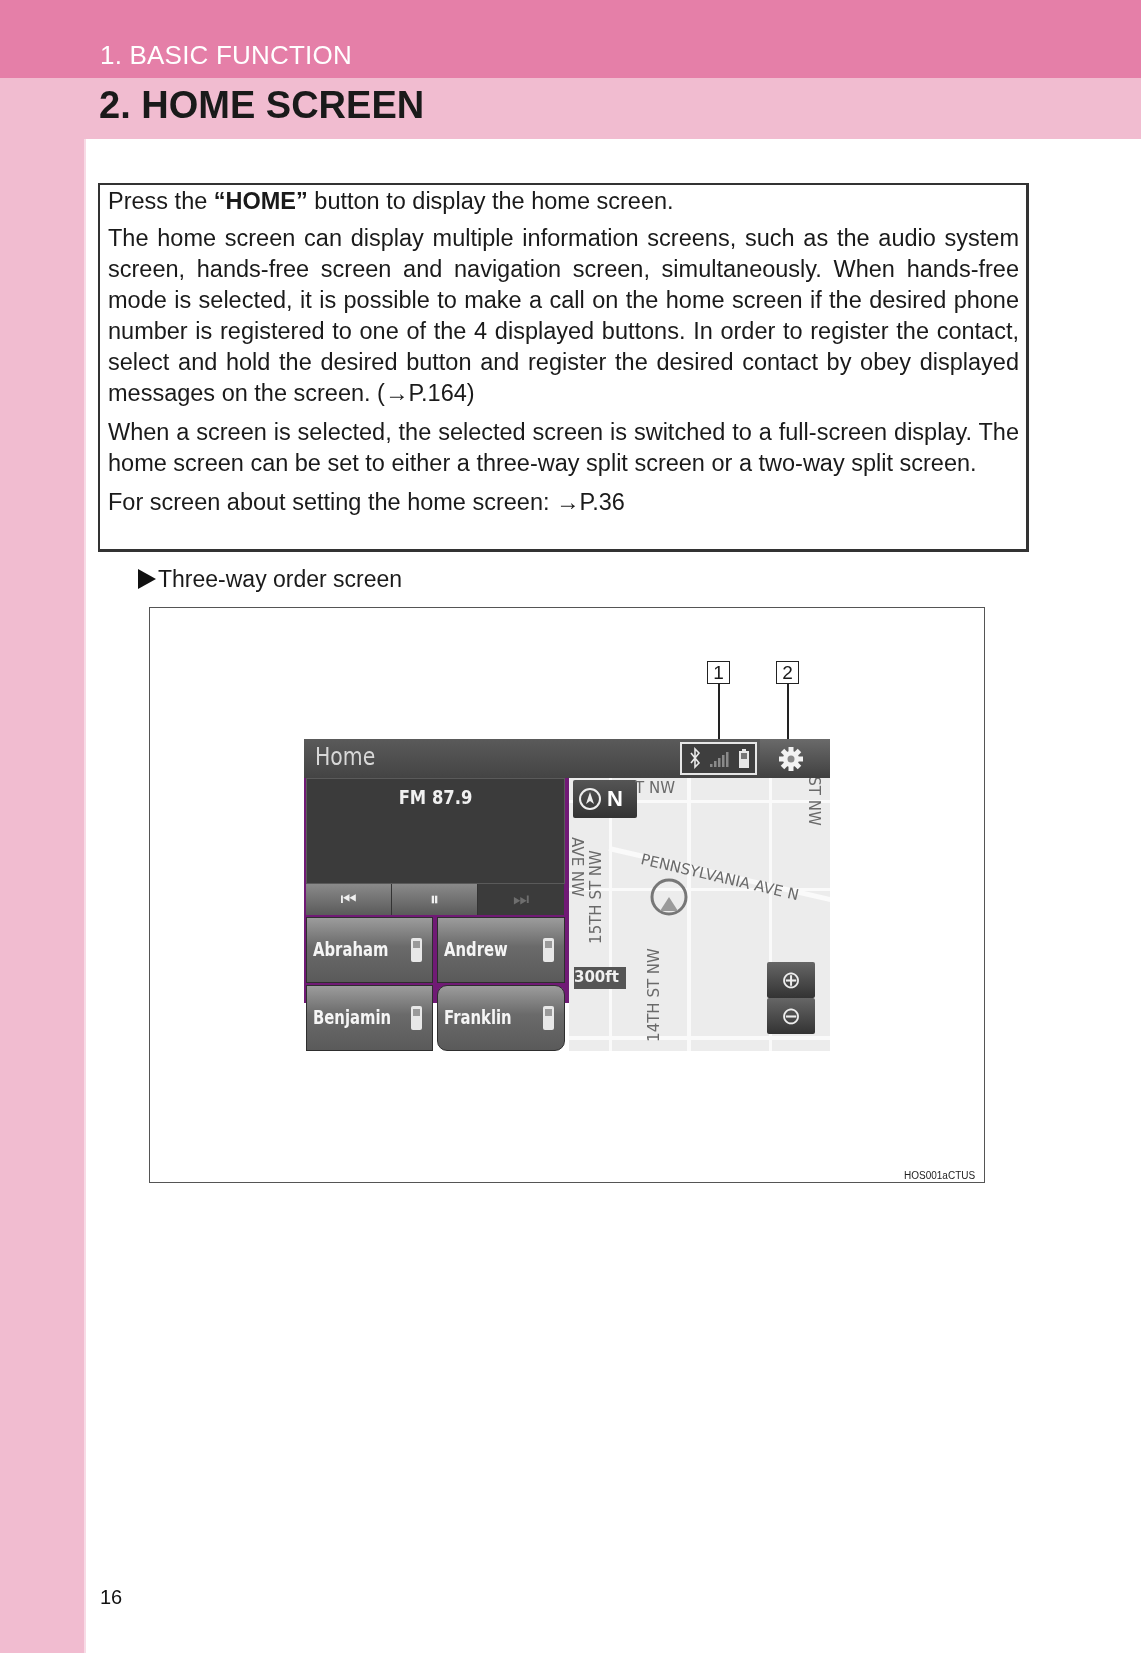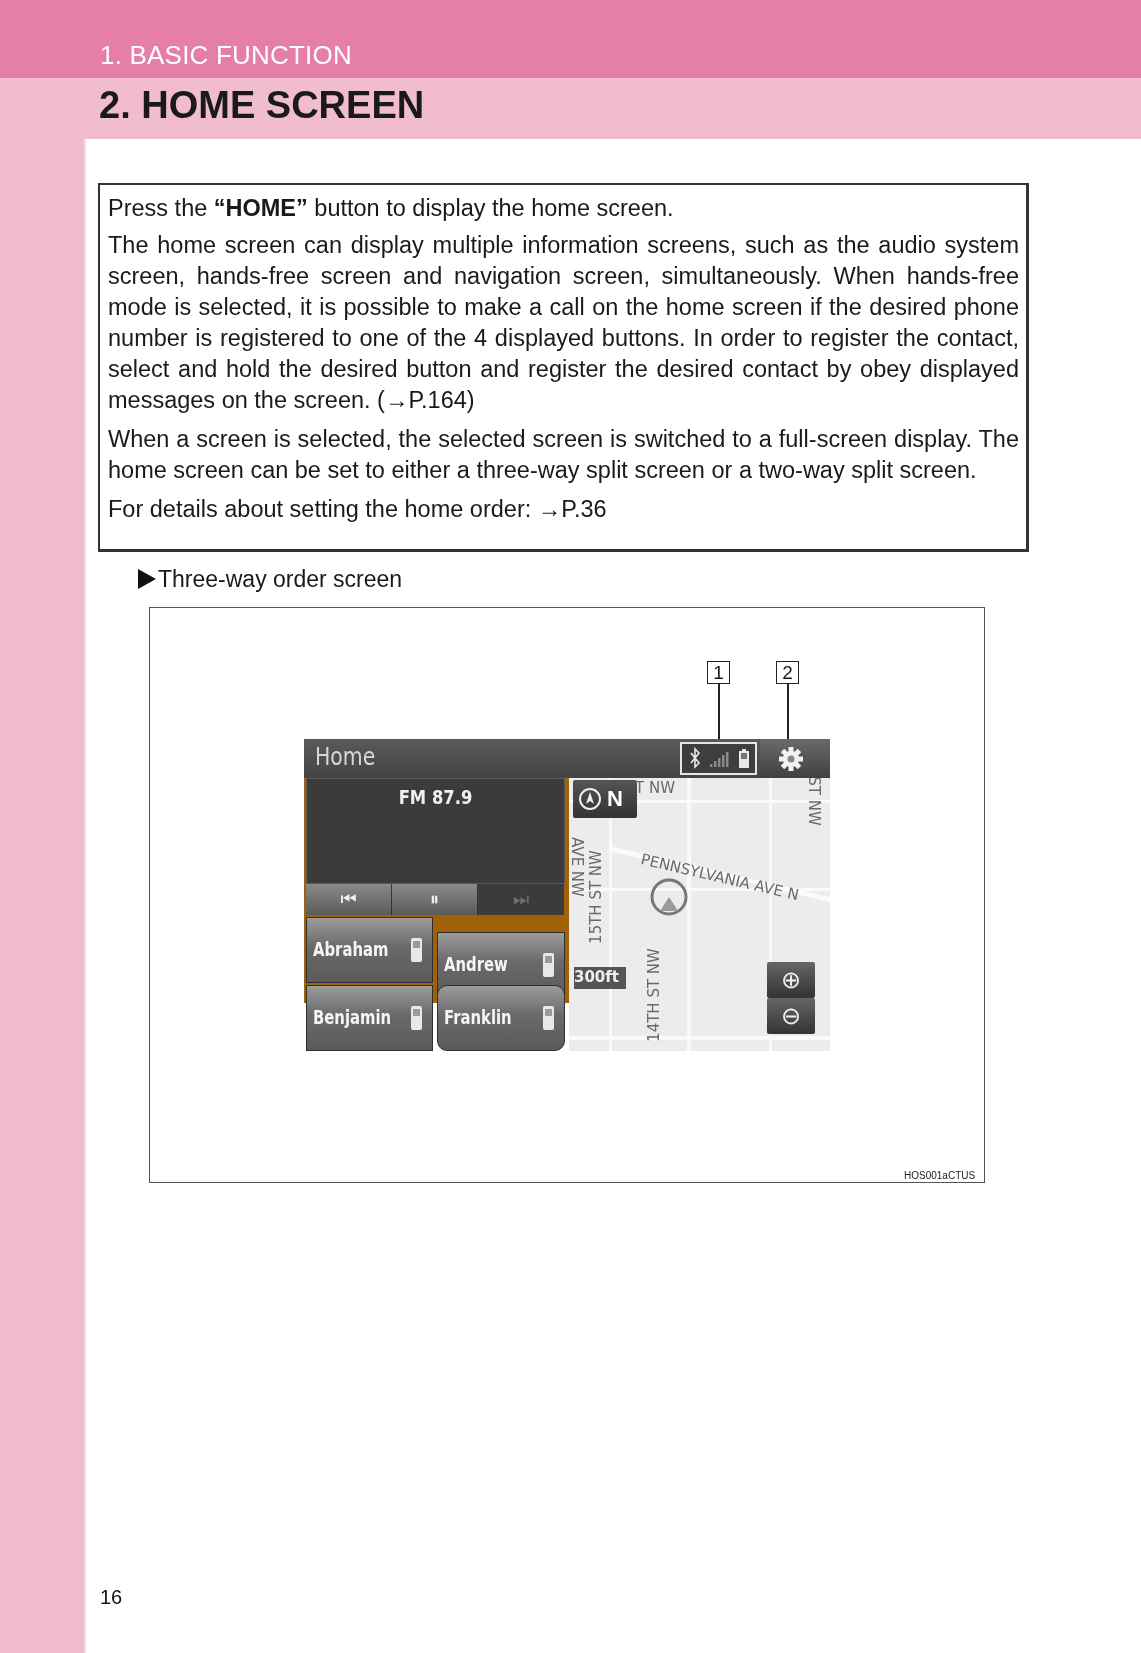--- a/index.html
+++ b/index.html
@@ -4,30 +4,30 @@
 <style>
   html, body { margin:0; padding:0; }
   body { width:1141px; height:1653px; position:relative; background:#ffffff; overflow:hidden;
          font-family:"Liberation Sans", sans-serif; color:#1a1a1a; }
   .abs { position:absolute; }
   #side { left:0; top:0; width:84px; height:1653px; background:#f1bcd0; border-right:2px solid #f8dbe6; }
   #topbar { left:0; top:0; width:1141px; height:78px; background:#e57fa8; }
   #subbar { left:0; top:78px; width:1141px; height:61px; background:#f1bcd0; }
   #chapter { left:100px; top:40px; font-size:26px; font-weight:normal; color:#ffffff; letter-spacing:0.2px; }
   #section { left:99px; top:84px; font-size:38px; font-weight:bold; color:#1a1a1a; }
-  #textbox { left:98px; top:183px; width:931px; height:369px; border:2px solid #333; border-bottom-width:3px; border-right-width:3px; box-sizing:border-box; padding:8px 7px 0 8px; }
+  #textbox { left:98px; top:183px; width:931px; height:369px; border:2px solid #333; border-bottom-width:3px; border-right-width:3px; box-sizing:border-box; padding:1px 7px 0 8px; }
   #textbox p { margin:0 0 8px 0; font-size:23.5px; line-height:31px; text-align:justify; }
   #textbox p.first { margin-bottom:6px; }
   #subhead { left:138px; top:566px; font-size:23px; }
   #subhead .tri { display:inline-block; width:0; height:0; border-left:18px solid #111; border-top:10px solid transparent; border-bottom:10px solid transparent; vertical-align:-2px; margin-right:2px; }
   #figure { left:149px; top:607px; width:836px; height:576px; border:1px solid #555; box-sizing:border-box; }
   #figcode { left:904px; top:1170px; font-size:10px; color:#222; }
   .callout { width:23px; height:23px; border:1.5px solid #222; box-sizing:border-box; font-size:19px; line-height:21px; text-align:center; background:#fff; }
   .vline { width:1.5px; background:#222; }
-  #screen { left:304px; top:739px; width:526px; height:264px; background:#a16207; }
+  #screen { left:304px; top:739px; width:526px; height:264px; background:#701a75; }
   #scr-top { left:0; top:0; width:526px; height:39px; background:linear-gradient(#5a5a5a,#444); }
   #scr-title { left:11px; top:4px; font-size:24px; color:#d8d8d8; font-family:"DejaVu Sans", sans-serif; transform:scaleX(0.85); transform-origin:left; }
   #status { left:376px; top:3px; width:77px; height:33px; border:2px solid #e6e6e6; box-sizing:border-box; background:#3e3e3e; }
   #gearbtn { left:456px; top:0; width:70px; height:39px; background:linear-gradient(#6a6a6a,#404040); }
   #audio { left:2px; top:39px; width:259px; height:106px; background:#3b3b3b; border:1px solid #5a5a5a; box-sizing:border-box; }
   #station { left:0; width:100%; top:6px; text-align:center; color:#f0f0f0; font-size:20px; font-weight:bold; font-family:"DejaVu Sans", sans-serif; transform:scaleX(0.82); }
   .ctl { top:145px; height:31px; background:linear-gradient(#8a8a8a,#5a5a5a); color:#f0f0f0; text-align:center; font-size:18px; line-height:31px; box-sizing:border-box; border-right:1px solid #333; }
   .contact { height:66px; background:linear-gradient(#9c9c9c,#6a6a6a 45%,#5a5a5a); box-sizing:border-box; border:1px solid #2e2e2e;padding-left:28px; }
   .contact .name { position:absolute; left:6px; top:20px; color:#f5f5f5; font-size:19px; font-weight:bold; font-family:"DejaVu Sans", sans-serif; transform:scaleX(0.78); transform-origin:left; }
   .contact .phone { position:absolute; right:10px; top:20px; width:11px; height:24px; background:#e8e8e8; border-radius:2px; }
@@ -46,21 +46,21 @@
 <div id="side" class="abs"></div>
 <div id="topbar" class="abs"></div>
 <div id="subbar" class="abs"></div>
 <div id="chapter" class="abs">1. BASIC FUNCTION</div>
 <div id="section" class="abs">2. HOME SCREEN</div>
 
 <div id="textbox" class="abs">
   <p class="first"><span>Press the </span><b>“HOME”</b><span> button to display the home screen.</span></p>
   <p>The home screen can display multiple information screens, such as the audio sys­tem screen, hands-free screen and navigation screen, simultaneously. When hands-free mode is selected, it is possible to make a call on the home screen if the desired phone number is registered to one of the 4 displayed buttons. In order to register the contact, select and hold the desired button and register the desired contact by obey displayed messages on the screen. (→P.164)</p>
   <p>When a screen is selected, the selected screen is switched to a full-screen display. The home screen can be set to either a three-way split screen or a two-way split screen.</p>
-  <p>For details about setting the home order: →P.36</p>
+  <p>For screen about setting the home screen: →P.36</p>
 </div>
 
 <div id="subhead" class="abs">
   <span class="tri"></span><span>Three-way order screen</span>
 </div>
 
 <div id="figure" class="abs"></div>
 <div id="figcode" class="abs">HOS001aCTUS</div>
 
 <div class="abs callout" style="left:707px;top:661px;">1</div>
@@ -108,21 +108,21 @@
     <div id="station" class="abs">FM 87.9</div>
   </div>
   <div class="abs ctl" style="left:2px;width:86px;">⏮</div>
   <div class="abs ctl" style="left:88px;width:86px;">⏸</div>
   <div class="abs ctl" style="left:174px;width:86px;background:#3b3b3b;color:#6e6e6e;border:none;">⏭</div>
 
   <div class="abs contact" style="left:2px;top:178px;width:127px;">
     <span class="name">Abraham</span>
     <span class="phone"></span>
   </div>
-  <div class="abs contact" style="left:133px;top:193px;width:128px;">
+  <div class="abs contact" style="left:133px;top:178px;width:128px;">
     <span class="name">Andrew</span>
     <span class="phone"></span>
   </div>
   <div class="abs contact" style="left:2px;top:246px;width:127px;">
     <span class="name">Benjamin</span>
     <span class="phone"></span>
   </div>
   <div class="abs contact" style="left:133px;top:246px;width:128px;border-radius:10px;">
     <span class="name">Franklin</span>
     <span class="phone"></span>

